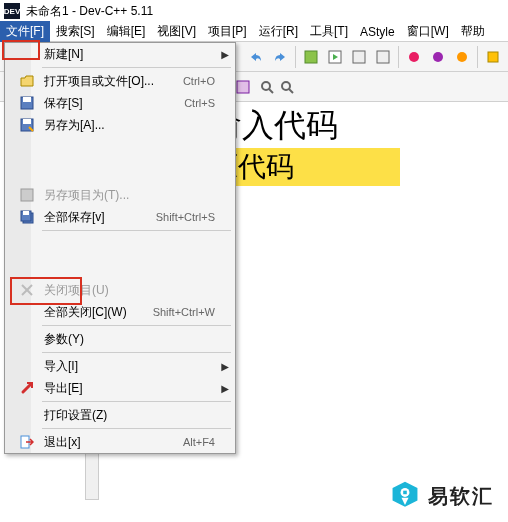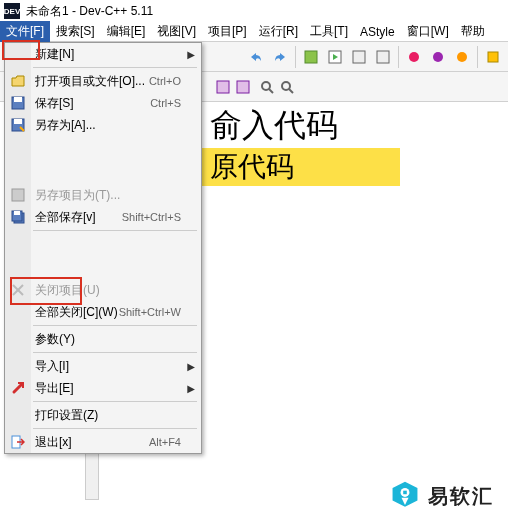--- a/index.html
+++ b/index.html
@@ -7,21 +7,21 @@
 .titlebar { height: 22px; background: #fff; display: flex; align-items: center; padding-left: 4px; gap: 6px; }
 .titlebar .appicon { width: 16px; height: 16px; background: #0f172a; display: flex; align-items: center; justify-content: center; color: #fff; font-size: 8px; font-weight: bold; }
 .titlebar .title { color: #000; }
 .menubar { height: 20px; background: #fff; display: flex; align-items: center; border-bottom: 1px solid #d0d0d0; }
 .menubar .mitem { padding: 2px 6px; cursor: default; }
 .menubar .mitem.active { background: #2b5fad; color: #fff; }
 .toolbar { height: 30px; background: #f5f5f5; border-bottom: 1px solid #d0d0d0; display: flex; align-items: center; padding: 0 4px; gap: 2px; position: relative; }
 .toolbar .tbtn { width: 22px; height: 22px; display: flex; align-items: center; justify-content: center; }
 .toolbar .sep { width: 1px; height: 22px; background: #ccc; margin: 0 2px; }
 .toolbar2 { height: 30px; background: #f5f5f5; border-bottom: 1px solid #d0d0d0; display: flex; align-items: center; padding-left: 215px; gap: 4px; }
-.dropdown { position: absolute; top: 42px; left: 4px; width: 198px; background: #f4f4f4; border: 1px solid #999; box-shadow: 2px 2px 4px rgba(0,0,0,0.3); z-index: 100; }
+.dropdown { position: absolute; top: 42px; left: 4px; width: 232px; background: #f4f4f4; border: 1px solid #999; box-shadow: 2px 2px 4px rgba(0,0,0,0.3); z-index: 100; padding-left: 9px; }
 .dropdown .icol { position: absolute; left: 0; top: 0; bottom: 0; width: 26px; background: #eaeaea; }
 .dropdown .drow { position: relative; height: 22px; display: flex; align-items: center; padding-left: 30px; cursor: default; }
 .dropdown .drow.disabled { color: #999; margin-top: 48px; }
 .dropdown .drow .lbl { flex: 1; }
 .dropdown .drow .shortcut { color: #666; padding-right: 20px; font-size: 11px; }
 .dropdown .drow .arrow { position: absolute; right: 6px; font-size: 10px; color: #333; }
 .dropdown .dsep { height: 1px; background: #ccc; margin: 2px 4px 2px 28px; }
 .dropdown .ricon { position: absolute; left: 4px; width: 18px; height: 18px; display: flex; align-items: center; justify-content: center; }
 .redbox { border: 2px solid #d83020; position: absolute; pointer-events: none; z-index: 200; }
 .content { position: absolute; left: 100px; top: 104px; right: 0; }

